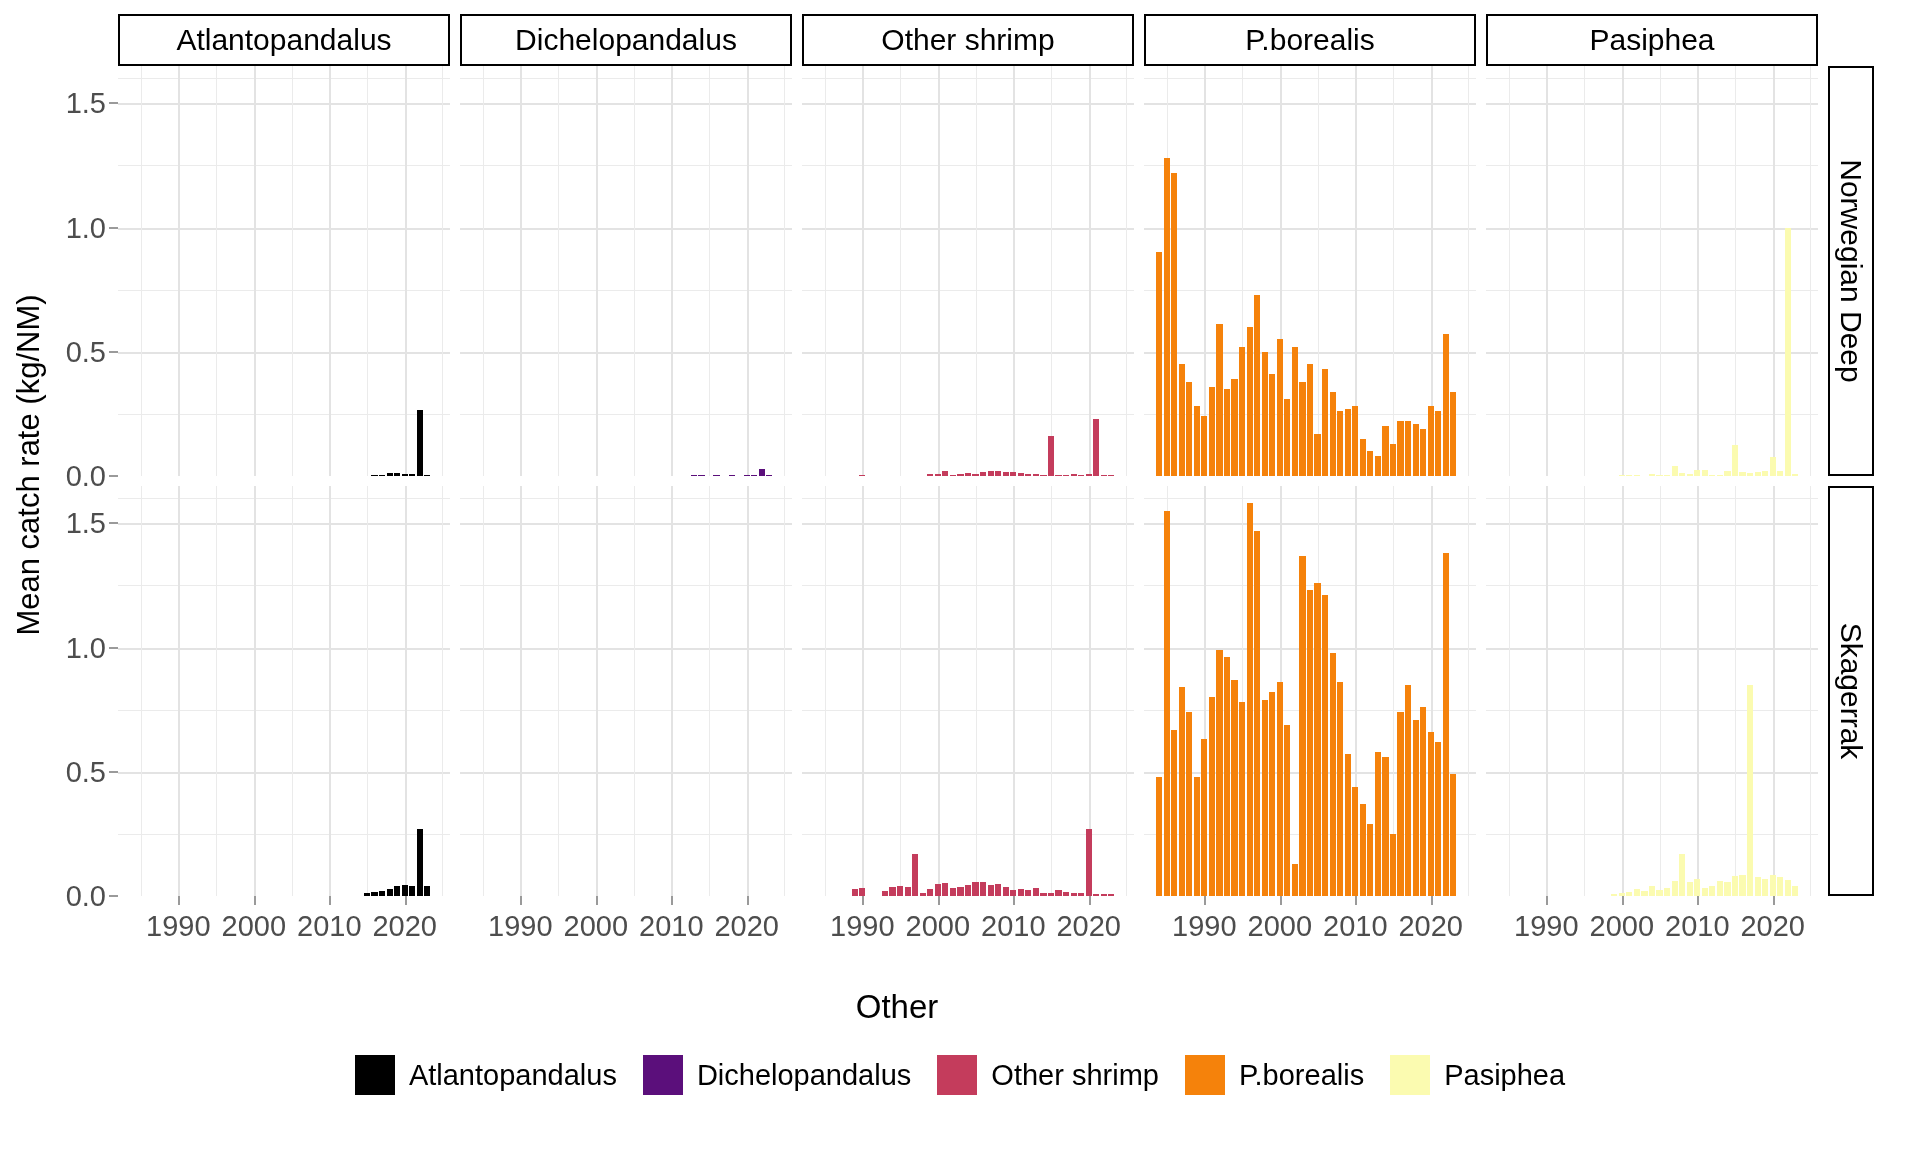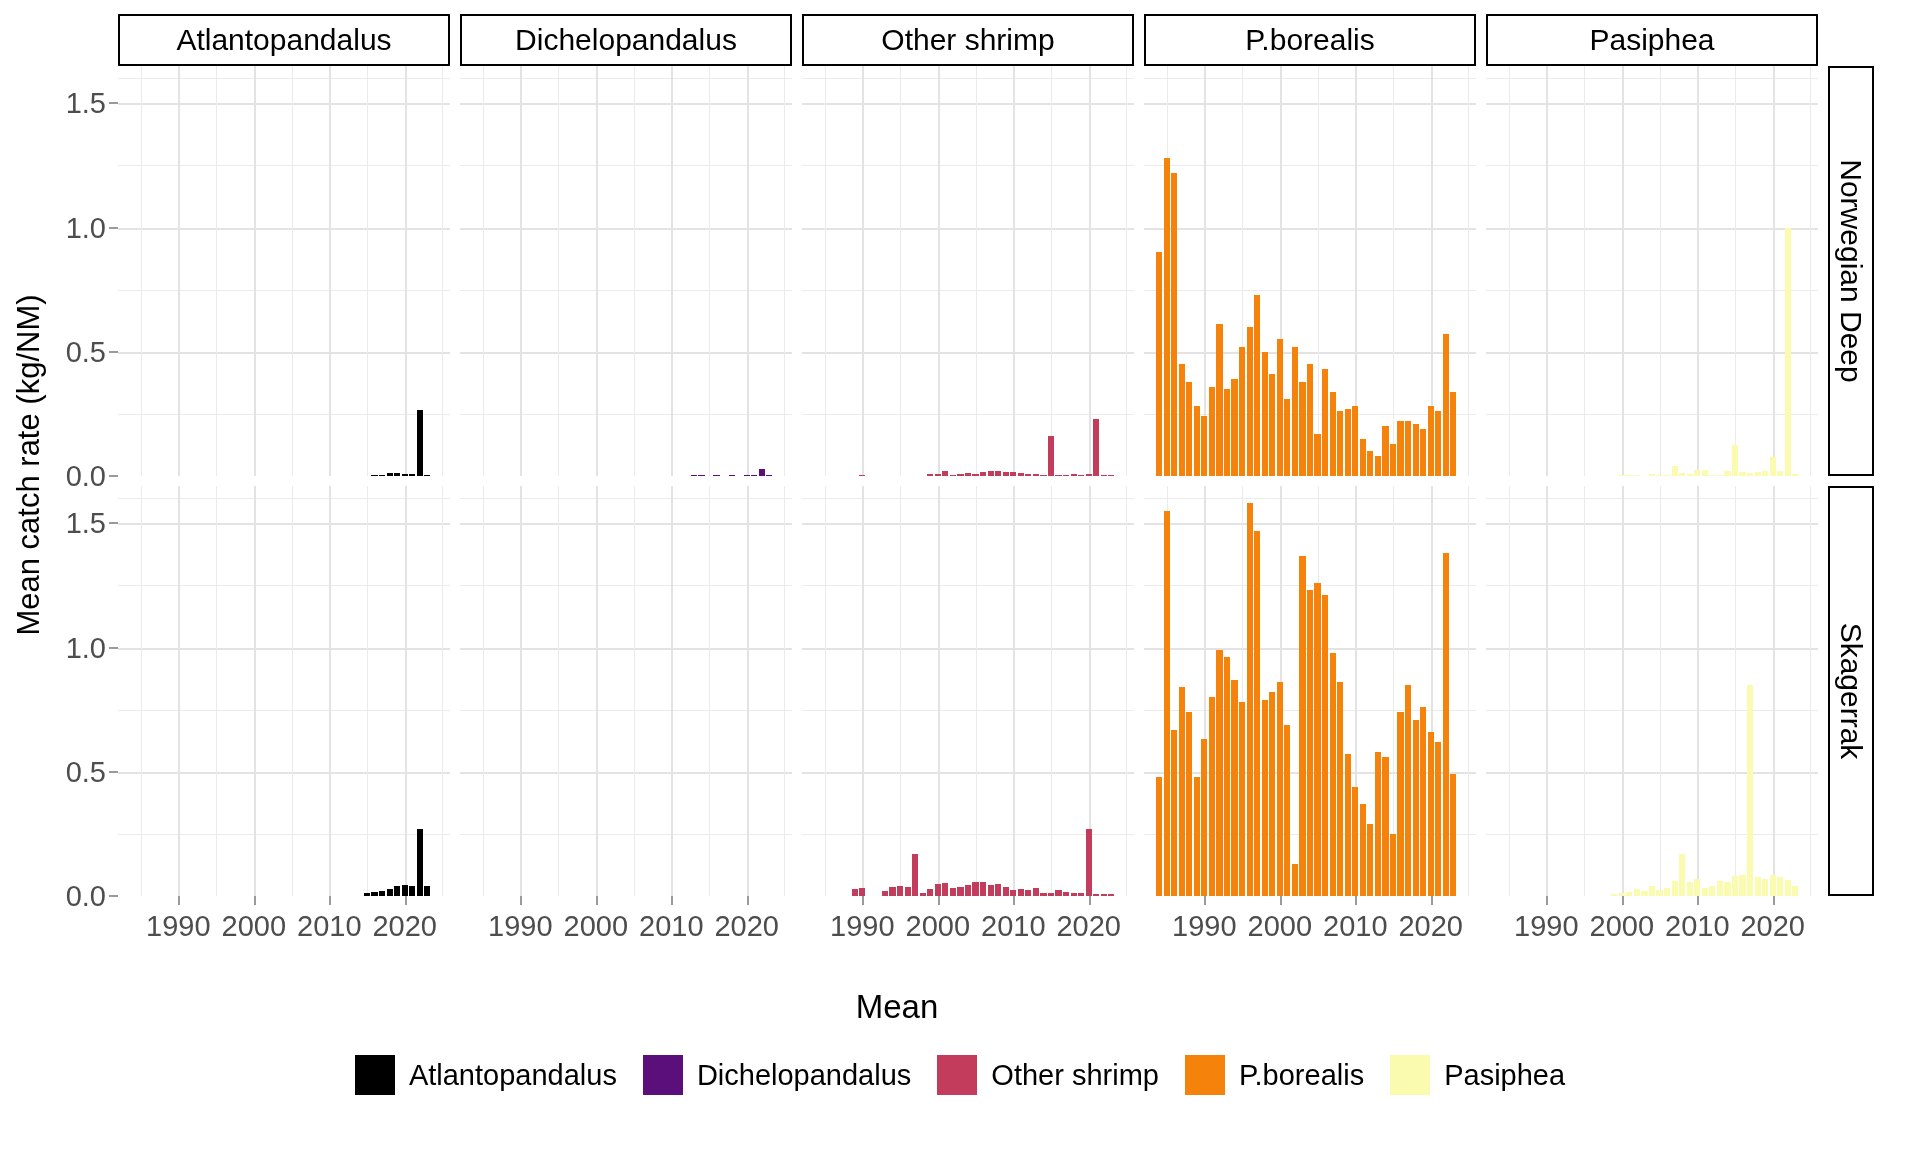--- a/index.html
+++ b/index.html
@@ -593,21 +593,21 @@
           <div class="xtickmark" style="left: 135.818px;"></div>
           <div class="xtick" style="left: 135.818px;">2000</div>
           <div class="xtickmark" style="left: 211.273px;"></div>
           <div class="xtick" style="left: 211.273px;">2010</div>
           <div class="xtickmark" style="left: 286.727px;"></div>
           <div class="xtick" style="left: 286.727px;">2020</div>
         </div>
       </div>
   </div>
 
-  <div class="xlab">Mean</div>
+  <div class="xlab">Other</div>
 
   <div class="legend" id="legend">
       <div class="legend-item">
         <span class="swatch" style="background: rgb(0, 0, 0);"></span>
         <span class="legend-label">Atlantopandalus</span>
       </div>
       <div class="legend-item">
         <span class="swatch" style="background: rgb(91, 15, 123);"></span>
         <span class="legend-label">Dichelopandalus</span>
       </div>

